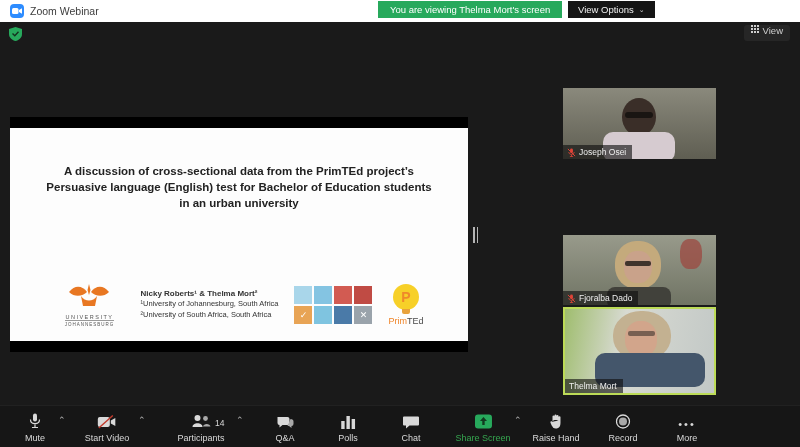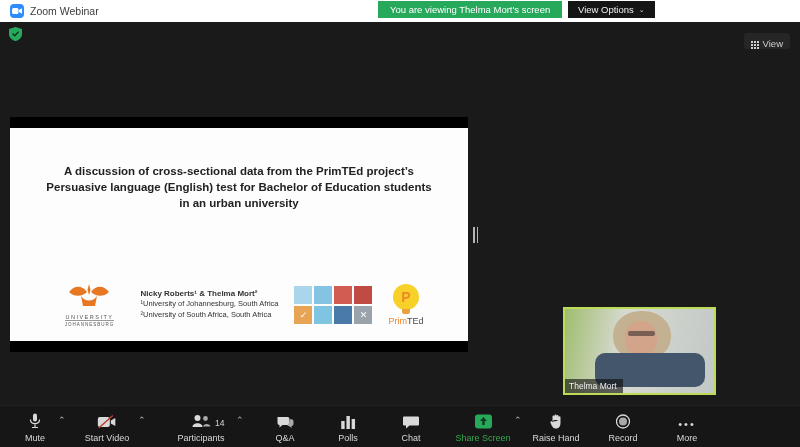--- a/index.html
+++ b/index.html
@@ -15,21 +15,21 @@
   .win-title{position:absolute;left:30px;top:5px;font-size:10.5px;color:#3c3c3c;}
   .viewing-banner{position:absolute;left:378px;top:1px;height:17px;background:#27a95c;
                   color:#fff;font-size:9.5px;display:flex;align-items:center;padding:0 12px;}
   .view-options{position:absolute;left:568px;top:1px;height:17px;background:#151515;
                 color:#f0f0f0;font-size:9.5px;display:flex;align-items:center;gap:5px;
                 padding:0 10px;cursor:pointer;}
   .view-options .caret{font-size:7px;color:#cfcfcf;}
   
   .stage{position:absolute;left:0;top:22px;width:800px;height:383px;background:#1a1a1a;}
   .shield{position:absolute;left:9px;top:5px;}
-  .view-btn{position:absolute;right:10px;top:11px;height:16px;display:flex;align-items:flex-end;
+  .view-btn{position:absolute;right:10px;top:3px;height:16px;display:flex;align-items:flex-start;
             gap:4px;background:#262626;border-radius:3px;padding:0 7px;color:#cfcfcf;
             font-size:9.5px;cursor:pointer;}
   .grid-icon{display:inline-grid;grid-template-columns:repeat(3,2px);grid-template-rows:repeat(3,2px);gap:1px;}
   .grid-icon i{background:#cfcfcf;display:block;}
   
   .slide-wrap{position:absolute;left:10px;top:95px;width:458px;}
   .slide-bar{width:458px;height:11px;background:#000;}
   .slide{width:458px;height:213px;background:#fdfdfd;position:relative;}
   .slide-title{margin:0 auto;padding-top:35px;width:390px;text-align:center;
                font-size:11.5px;line-height:1.4;font-weight:bold;color:#222;}
@@ -152,22 +152,50 @@
         </div>
       </div>
       <div class="slide-bar"></div>
     </div>
 
     <div class="scroll-ind">
         <i></i>
         <i></i>
       </div>
 
-
-
+    <div class="tile" style="top:66px;height:71px;background:linear-gradient(180deg,#8a897c,#5f5e52);">
+      <div class="pp" style="left:59px;top:10px;width:34px;height:38px;border-radius:50%;background:#3a2e28;"></div>
+      <div class="pp" style="left:40px;top:44px;width:72px;height:30px;border-radius:10px;background:#d6cbd0;"></div>
+      <div class="pp" style="left:62px;top:24px;width:28px;height:6px;border-radius:3px;background:rgba(20,16,14,0.85);"></div>
+      <div class="name-tag">
+        <svg width="9" height="9" viewBox="0 0 10 10">
+            <rect x="3.4" y="0.5" width="3.2" height="5.4" rx="1.6" fill="#e04438"></rect>
+            <path d="M2 4.5 C2 8 8 8 8 4.5 M5 7.5 V9.5 M3.2 9.5 H6.8" stroke="#e04438" stroke-width="0.9" fill="none"></path>
+            <line x1="1" y1="1" x2="9" y2="9" stroke="#e04438" stroke-width="1.1"></line>
+          </svg>
+        <span>Joseph Osei</span>
+      </div>
+    </div>
+
+
+    <div class="tile" style="top:213px;height:70px;background:linear-gradient(180deg,#989a8b,#707464);">
+      <div class="pp" style="right:14px;top:4px;width:22px;height:30px;background:#9c4840;border-radius:40%;opacity:.75;"></div>
+      <div class="pp" style="left:52px;top:6px;width:46px;height:48px;border-radius:46%;background:#c4aa7c;"></div>
+      <div class="pp" style="left:61px;top:16px;width:28px;height:32px;border-radius:45%;background:#c9a28a;"></div>
+      <div class="pp" style="left:62px;top:26px;width:26px;height:5px;border-radius:2px;background:rgba(30,25,20,0.8);"></div>
+      <div class="pp" style="left:44px;top:52px;width:64px;height:22px;border-radius:8px;background:#41413b;"></div>
+      <div class="name-tag">
+        <svg width="9" height="9" viewBox="0 0 10 10">
+            <rect x="3.4" y="0.5" width="3.2" height="5.4" rx="1.6" fill="#e04438"></rect>
+            <path d="M2 4.5 C2 8 8 8 8 4.5 M5 7.5 V9.5 M3.2 9.5 H6.8" stroke="#e04438" stroke-width="0.9" fill="none"></path>
+            <line x1="1" y1="1" x2="9" y2="9" stroke="#e04438" stroke-width="1.1"></line>
+          </svg>
+        <span>Fjoralba Dado</span>
+      </div>
+    </div>
 
     <div class="tile active" style="top:285px;height:88px;background:linear-gradient(100deg,#9fbd6e 0%,#d8dad2 38%,#c2c8c6 100%);">
       <div class="pp" style="left:48px;top:2px;width:58px;height:50px;border-radius:48%;background:#c3b191;"></div>
       <div class="pp" style="left:60px;top:12px;width:32px;height:36px;border-radius:46%;background:#d2a58b;"></div>
       <div class="pp" style="left:63px;top:22px;width:27px;height:5px;border-radius:2px;background:rgba(60,50,45,0.6);"></div>
       <div class="pp" style="left:30px;top:44px;width:110px;height:34px;border-radius:10px;background:#44566b;"></div>
       <div class="name-tag">
         <span>Thelma Mort</span>
       </div>
     </div>

